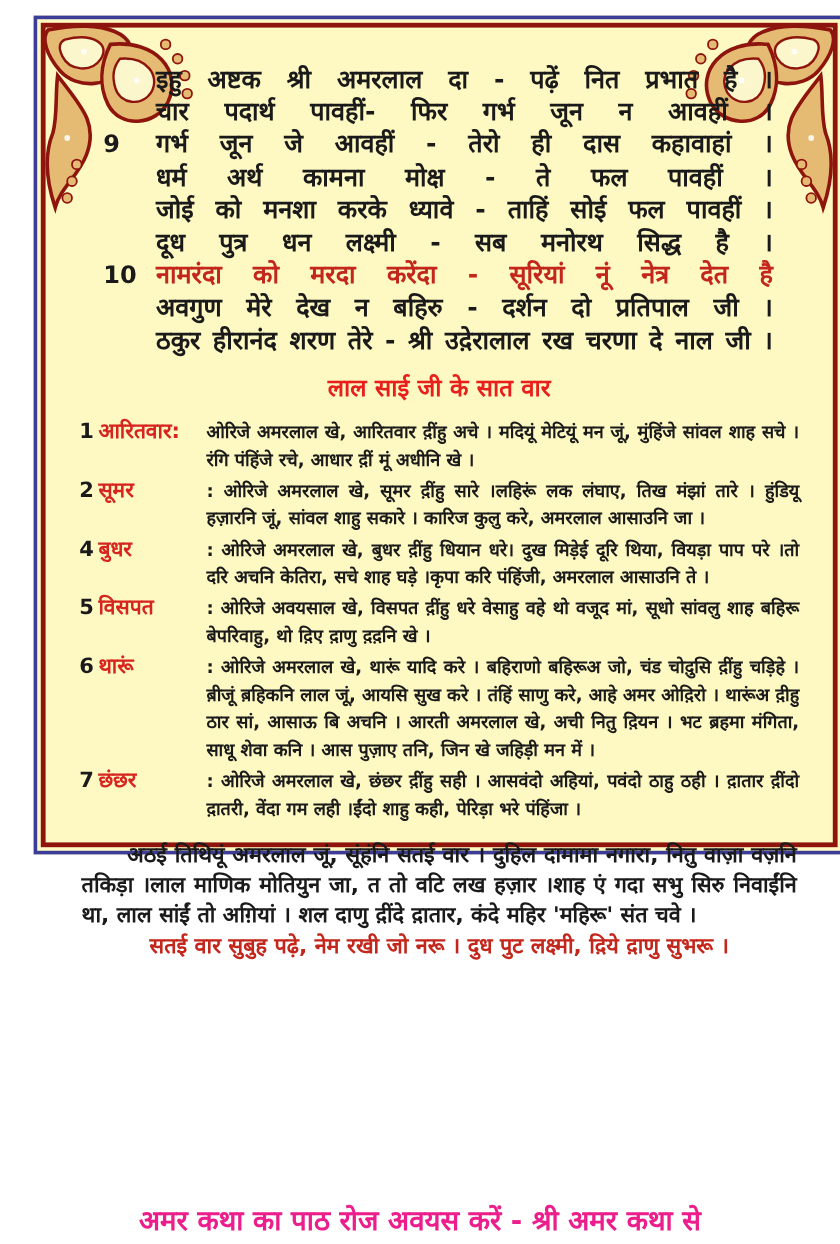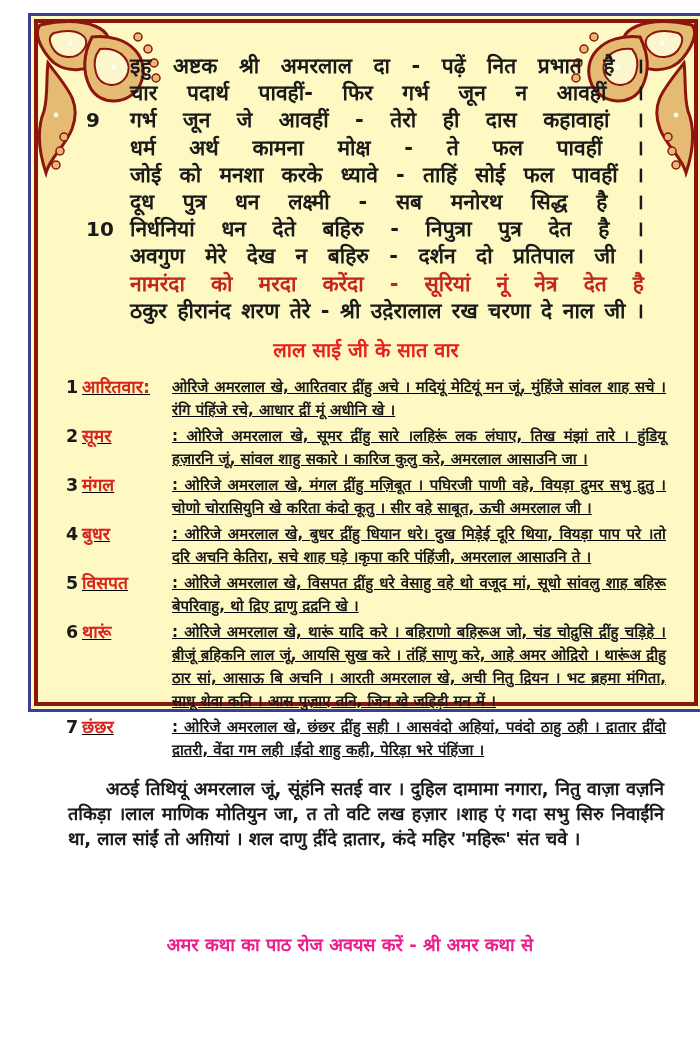--- a/index.html
+++ b/index.html
@@ -33,43 +33,43 @@
   .verse-num{
     position:absolute;left:-44px;top:0;font-weight:bold;color:#1a1a1a;
     font-size:20px;
   }
   
   .heading{
     text-align:center;color:#E8201C;font-weight:bold;
     font-size:20px;line-height:44px;margin:3px 0 4px 0;
   }
   
-  .entries{margin:0 2px;text-decoration:underline;}
+  .entries{margin:0 2px;}
   .entry{display:flex;margin-bottom:3px;}
   .entry-label{width:106px;flex-shrink:0;font-weight:bold;font-size:17.5px;line-height:23px;}
   .entry-num{display:inline-block;width:16px;color:#1a1a1a;}
   .entry-name{color:#D6241E;}
   .entry-text{
     flex:1;font-weight:bold;font-size:15px;line-height:23px;color:#1a1a1a;
     text-align:justify;
   }
   
   .closing{margin:14px 4px 0 4px;}
   .closing-par{
     font-weight:bold;font-size:18px;line-height:25px;color:#1a1a1a;
     text-align:justify;text-indent:38px;
   }
   .closing-red{
     margin-top:1px;text-align:center;color:#C3261B;font-weight:bold;
     font-size:18px;line-height:25px;
   }
   
   .footer{
-    position:absolute;left:0;right:0;top:932px;text-align:center;
-    color:#EC1E8C;font-weight:bold;font-size:18px;
+    position:absolute;left:0;right:0;top:1000px;text-align:center;
+    color:#EC1E8C;font-weight:bold;font-size:23px;
   }
 </style>
 </head>
 <body>
 
 <div class="panel">
   <div class="panel-inner">
 
     <svg class="corner" viewBox="0 0 138 160">
       <g stroke="#8E150D" stroke-width="3" fill="#E5BB74">
@@ -123,59 +123,56 @@
       </g>
     </svg>
 
     <div class="verse-block">
       <div class="verse-line"><span class="verse-num"></span><span>इहु अष्टक श्री अमरलाल दा - पढ़ें नित प्रभात है ।</span></div>
       <div class="verse-line"><span class="verse-num"></span><span>चार पदार्थ पावहीं- फिर गर्भ जून न आवहीं ।</span></div>
       <div class="verse-line"><span class="verse-num">9</span><span>गर्भ जून जे आवहीं - तेरो ही दास कहावाहां ।</span></div>
       <div class="verse-line"><span class="verse-num"></span><span>धर्म अर्थ कामना मोक्ष - ते फल पावहीं ।</span></div>
       <div class="verse-line"><span class="verse-num"></span><span>जोई को मनशा करके ध्यावे - ताहिं सोई फल पावहीं ।</span></div>
       <div class="verse-line"><span class="verse-num"></span><span>दूध पुत्र धन लक्ष्मी - सब मनोरथ सिद्ध है ।</span></div>
-      <div class="verse-line"><span class="verse-num">10</span><span>निर्धनियां धन देते बहिरु - निपुत्रा पुत्र देत है ।</span></div>
+      <div class="verse-line"><span class="verse-num">10</span></div>
+      <div class="verse-line red"><span class="verse-num"></span><span>नामरंदा को मरदा करेंदा - सूरियां नूं नेत्र देत है</span></div>
       <div class="verse-line"><span class="verse-num"></span><span>अवगुण मेरे देख न बहिरु - दर्शन दो प्रतिपाल जी ।</span></div>
-      <div class="verse-line red"><span class="verse-num"></span><span>नामरंदा को मरदा करेंदा - सूरियां नूं नेत्र देत है</span></div>
       <div class="verse-line"><span class="verse-num"></span><span>ठकुर हीरानंद शरण तेरे - श्री उद़ेरालाल रख चरणा दे नाल जी ।</span></div>
     </div>
 
     <div class="heading">लाल साई जी के सात वार</div>
 
     <div class="entries">
       <div class="entry">
         <div class="entry-label"><span class="entry-num">1</span><span class="entry-name">आरितवार:</span></div>
         <div class="entry-text">ओरिजे अमरलाल खे, आरितवार द़ींहु अचे । मदियूं मेटियूं मन जूं, मुंहिंजे सांवल शाह सचे ।रंगि पंहिंजे रचे, आधार द़ीं मूं अधीनि खे ।</div>
       </div>
       <div class="entry">
         <div class="entry-label"><span class="entry-num">2</span><span class="entry-name">सूमर</span></div>
         <div class="entry-text">: ओरिजे अमरलाल खे, सूमर द़ींहु सारे ।लहिरूं लक लंघाए, तिख मंझां तारे । हुंडियू हज़ारनि जूं, सांवल शाहु सकारे । कारिज कुलु करे, अमरलाल आसाउनि जा ।</div>
       </div>
       <div class="entry">
-        <div class="entry-label"><span class="entry-num">3</span><span class="entry-name">मंगल</span></div>
-        <div class="entry-text">: ओरिजे अमरलाल खे, मंगल द़ींहु मज़िबूत ।  पघिरजी पाणी वहे, वियड़ा द़ुमर सभु द़ुतु । चोणो चोरासियुनि खे करिता कंदो कूतु । सीर वहे साबूत, ऊची अमरलाल जी ।</div>
-      </div>
-      <div class="entry">
         <div class="entry-label"><span class="entry-num">4</span><span class="entry-name">बुधर</span></div>
         <div class="entry-text">: ओरिजे अमरलाल खे, बुधर द़ींहु धियान धरे।  दुख मिड़ेई दूरि थिया, वियड़ा पाप परे ।तो दरि अचनि केतिरा, सचे शाह घड़े ।कृपा करि पंहिंजी, अमरलाल आसाउनि ते ।</div>
       </div>
       <div class="entry">
         <div class="entry-label"><span class="entry-num">5</span><span class="entry-name">विसपत</span></div>
-        <div class="entry-text">: ओरिजे अमरलाल खे, विसपत द़ींहु धरे वेसाहु वहे थो वजूद मां, सूधो सांवलु शाह बहिरू बेपरिवाहु, थो द़िए द़ाणु द़द़नि खे ।</div>
+        <div class="entry-text">: ओरिजे अवयसाल खे, विसपत द़ींहु धरे वेसाहु वहे थो वजूद मां, सूधो सांवलु शाह बहिरू बेपरिवाहु, थो द़िए द़ाणु द़द़नि खे ।</div>
       </div>
       <div class="entry">
         <div class="entry-label"><span class="entry-num">6</span><span class="entry-name">थारूं</span></div>
         <div class="entry-text">: ओरिजे अमरलाल खे, थारूं यादि करे । बहिराणो बहिरूअ जो, चंड चोद़ुसि द़ींहु चड़िहे । ब़ीजूं ब़हिकनि लाल जूं, आयसि सुख करे । तंहिं साणु करे, आहे अमर ओद़िरो । थारूंअ द़ीहु ठार सां, आसाऊ बि अचनि । आरती अमरलाल खे, अची नितु द़ियन । भट ब्रहमा मंगिता, साधू शेवा कनि । आस पुज़ाए तनि, जिन खे जहिड़ी मन में ।</div>
       </div>
       <div class="entry">
         <div class="entry-label"><span class="entry-num">7</span><span class="entry-name">छंछर</span></div>
         <div class="entry-text">: ओरिजे अमरलाल खे, छंछर द़ींहु सही । आसवंदो अहियां, पवंदो ठाहु ठही । द़ातार द़ींदो द़ातरी, वेंदा गम लही ।ईंदो  शाहु  कही, पेरिड़ा भरे पंहिंजा ।</div>
       </div>
     </div>
 
     <div class="closing">
       <div class="closing-par">अठई तिथियूं अमरलाल जूं, सूंहंनि सतई वार । दुहिल दामामा नगारा, नितु वाज़ा वज़नि तकिड़ा ।लाल माणिक मोतियुन जा, त तो वटि लख हज़ार ।शाह एं गदा सभु सिरु निवाईंनि था, लाल सांईं तो अग़ियां । शल दाणु द़ींदे द़ातार, कंदे महिर  'महिरू' संत चवे ।</div>
+      <div class="closing-red">सतई वार सुबुह पढ़े, नेम रखी जो नरू । दुध पुट लक्ष्मी, द़िये द़ाणु सुभरू ।</div>
     </div>
 
   </div>
 </div>
 
 <div class="footer">अमर कथा का पाठ रोज अवयस करें - श्री अमर कथा से</div>
 
 </body></html>

